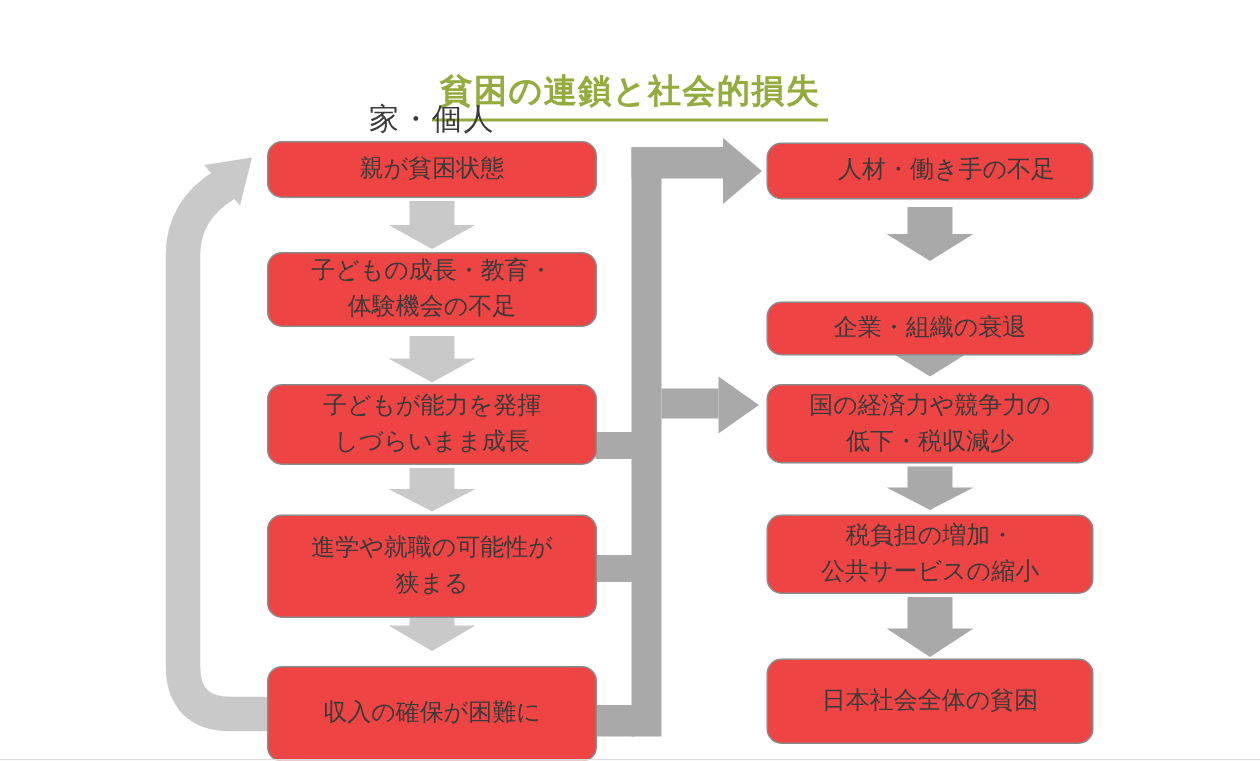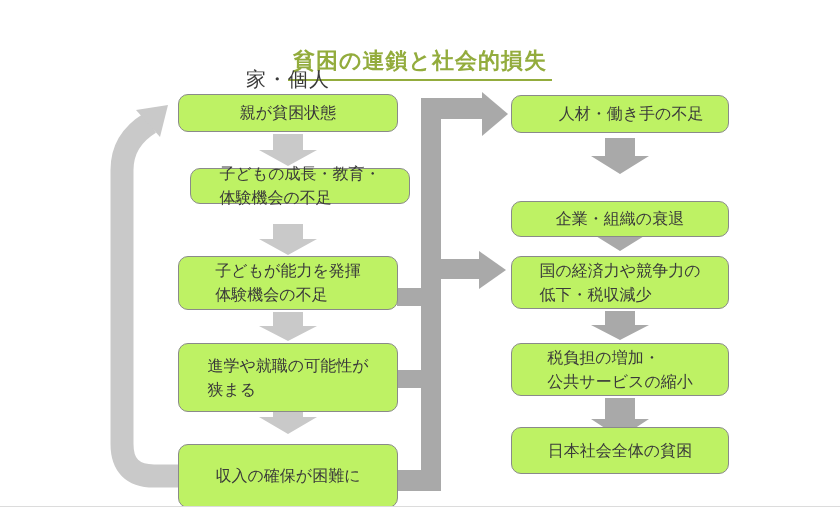--- a/index.html
+++ b/index.html
@@ -16,31 +16,31 @@
   .title{position:absolute;top:6px;left:0;width:840px;text-align:center;margin:0;}
   .title span{
     display:inline-block;font-size:22px;font-weight:bold;color:var(--title-green);
     letter-spacing:1px;border-bottom:2px solid var(--title-green);padding:0 5px 3px 5px;margin-top:40px;
   }
   .col-header{position:absolute;top:55px;font-size:20px;text-align:center;color:var(--text-dark);letter-spacing:1px;}
   .col-header.left{left:178px;width:220px;margin-top:11px;}
   .col-header.right{left:511px;width:218px;}
   .arrow-layer{position:absolute;top:0;left:0;width:840px;height:507px;}
   .node{
-    position:absolute;box-sizing:border-box;background:#bef264;
+    position:absolute;box-sizing:border-box;background:#ef4444;
     border:1.4px solid var(--box-border);border-radius:10px;
-    display:flex;align-items:center;justify-content:center;text-align:left;
+    display:flex;align-items:center;justify-content:center;text-align:center;
     font-size:16px;line-height:24px;white-space:pre-line;color:var(--text-dark);
   }
   .colL{left:178px;width:220px;}
   .colR{left:511px;width:218px;}
-  .L1{top:94px;height:38px;} .L2{top:168px;height:36px;margin-left:12px;} .L3{top:256px;height:54px;}
+  .L1{top:94px;height:38px;} .L2{top:168px;height:50px;} .L3{top:256px;height:54px;}
   .L4{top:343px;height:69px;} .L5{top:444px;height:64px;}
   .R1{top:95px;height:38px;padding-left:22px;} .R2{top:177px;height:36px;margin-top:24px;} .R3{top:256px;height:53px;}
-  .R4{top:343px;height:53px;} .R5{top:427px;height:47px;}
+  .R4{top:343px;height:53px;} .R5{top:439px;height:57px;}
   .baseline{position:absolute;left:0;bottom:0;width:840px;height:1px;background:#dcdcdc;}
 </style>
 </head>
 <body>
 
 <div class="canvas">
 
   <h1 class="title"><span>貧困の連鎖と社会的損失</span></h1>
 
   <div class="col-header left">家・個人</div>
@@ -69,21 +69,21 @@
       <polygon points="482,92 508,114 482,136" fill="var(--arrow-dark)"></polygon>
       <rect x="441" y="259" width="38" height="20" fill="var(--arrow-dark)"></rect>
       <polygon points="479,251 506,270 479,289" fill="var(--arrow-dark)"></polygon>
     </g>
   </svg>
 
   <div class="node colL L1">親が貧困状態</div>
   <div class="node colL L2">子どもの成長・教育・
 体験機会の不足</div>
   <div class="node colL L3">子どもが能力を発揮
-体験機会の不足</div>
+しづらいまま成長</div>
   <div class="node colL L4">進学や就職の可能性が
 狭まる</div>
   <div class="node colL L5">収入の確保が困難に</div>
 
   <div class="node colR R1">人材・働き手の不足</div>
   <div class="node colR R2">企業・組織の衰退</div>
   <div class="node colR R3">国の経済力や競争力の
 低下・税収減少</div>
   <div class="node colR R4">税負担の増加・
 公共サービスの縮小</div>

